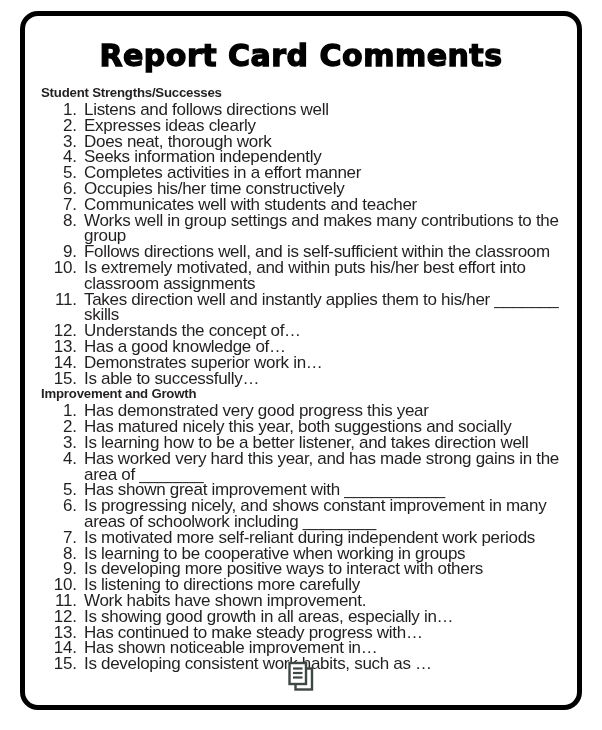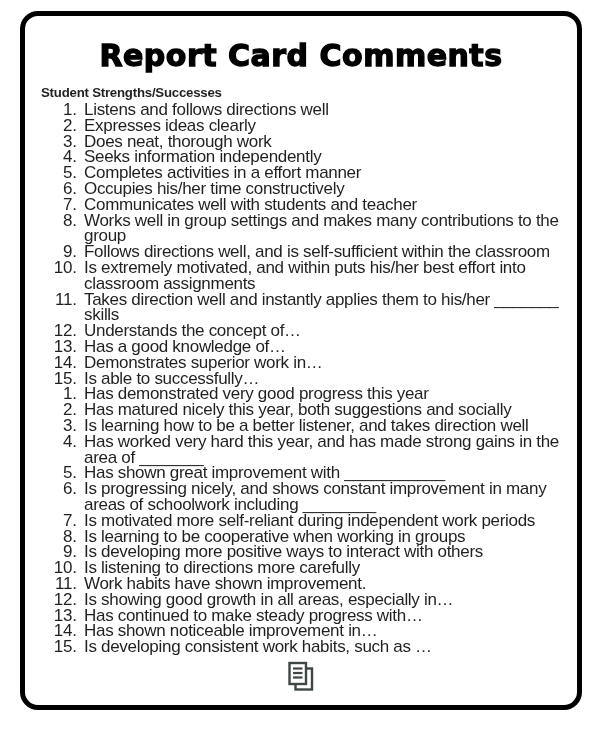--- a/index.html
+++ b/index.html
@@ -107,20 +107,21 @@
         <li>Is extremely motivated, and within puts his/her best effort into classroom assignments</li>
         <li>Takes direction well and instantly applies them to his/her _______ skills</li>
         <li>Understands the concept of…</li>
         <li>Has a good knowledge of…</li>
         <li>Demonstrates superior work in…</li>
         <li>Is able to successfully…</li>
       </ol>
   </div>
 
   <div class="section">
+    <div class="section-heading">Improvement and Growth</div>
     <ol class="comment-list">
         <li>Has demonstrated very good progress this year</li>
         <li>Has matured nicely this year, both suggestions and socially</li>
         <li>Is learning how to be a better listener, and takes direction well</li>
         <li>Has worked very hard this year, and has made strong gains in the area of _______</li>
         <li>Has shown great improvement with ___________</li>
         <li>Is progressing nicely, and shows constant improvement in many areas of schoolwork including ________</li>
         <li>Is motivated more self-reliant during independent work periods</li>
         <li>Is learning to be cooperative when working in groups</li>
         <li>Is developing more positive ways to interact with others</li>

